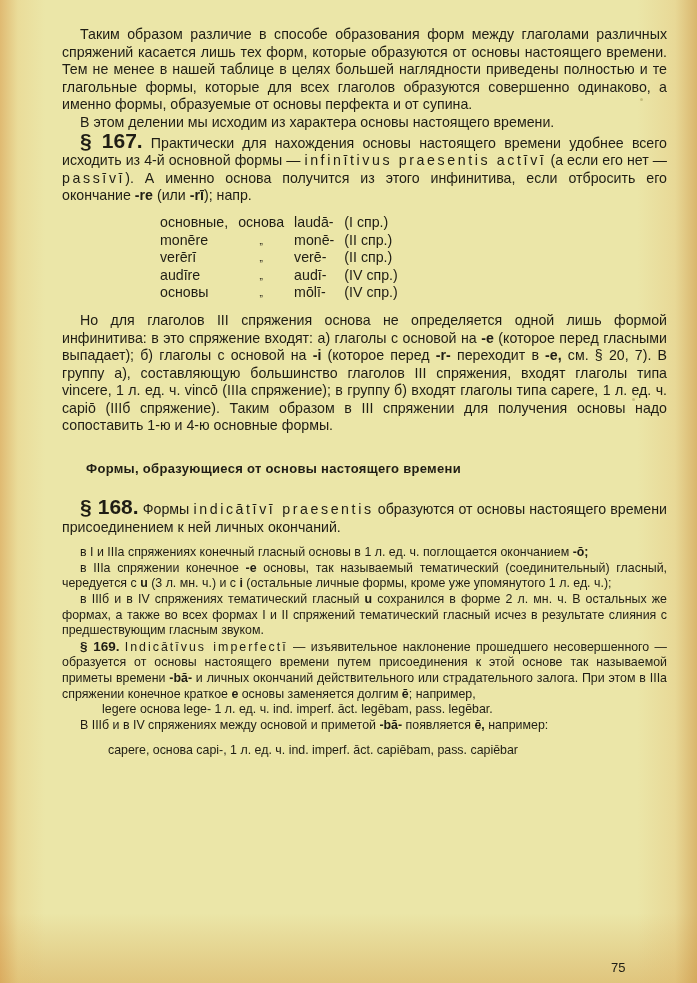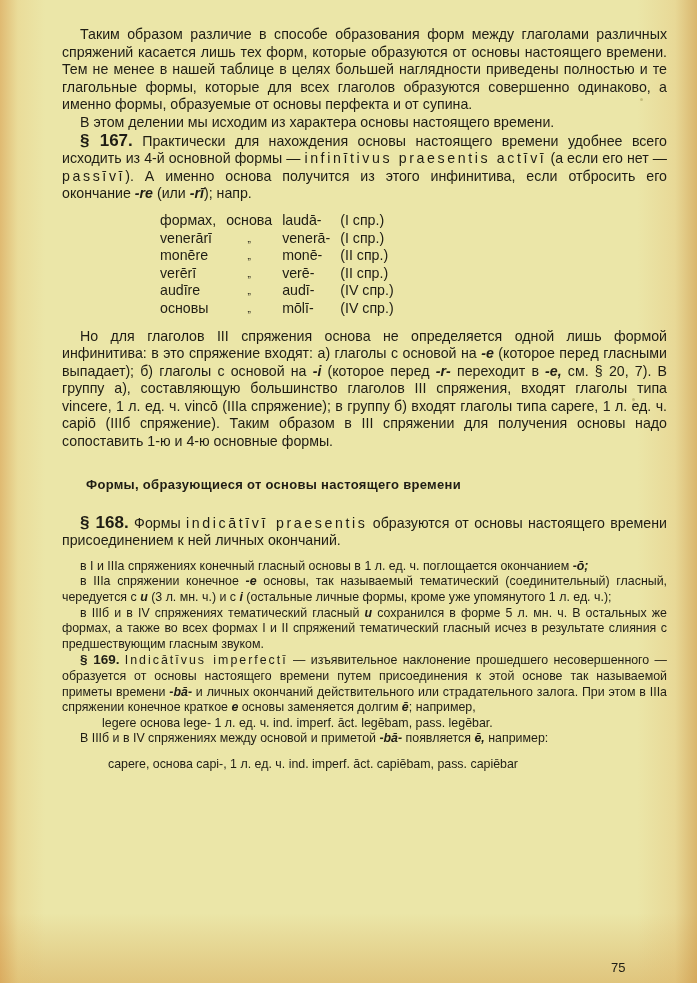--- a/index.html
+++ b/index.html
@@ -10,22 +10,22 @@
         linear-gradient(270deg, rgba(205,150,70,0.6) 0px, rgba(225,185,110,0.3) 22px, rgba(0,0,0,0) 60px),
         linear-gradient(0deg, rgba(215,170,90,0.55) 0px, rgba(0,0,0,0) 70px),
         #ebe6a8;
       color: #1f1d14;
       font-family: "Liberation Sans", sans-serif;
     }
     .page { position: absolute; left: 62px; top: 26px; width: 605px; }
     p { margin: 0; font-size: 14.2px; line-height: 17.6px; text-align: justify; }
     .indent { text-indent: 18px; }
     .spaced { letter-spacing: 2.6px; }
-    .it { font-style: italic; font-weight: bold; }
-    .sec { font-weight: bold; font-size: 17px; }
+    .it { font-weight: bold; }
+    .sec { font-weight: bold; font-size: 21px; }
     table.examples { margin: 9px 0 10px 98px; border-collapse: collapse; font-size: 14.2px; }
     table.examples td { padding: 0 10px 0 0; line-height: 17.6px; }
     table.examples td.ditto { text-align: center; font-size: 10px; }
     h3 { font-size: 13px; font-weight: bold; margin: 26px 0 22px 24px; letter-spacing: 0.3px; }
     .small p { font-size: 12.4px; line-height: 15.6px; }
     .example-line { padding-left: 40px; font-size: 13.2px; line-height: 17px; }
     .example-line.wide { padding-left: 46px; margin-top: 10px; }
     .page-number { position: absolute; left: 611px; top: 932px; font-size: 13px; margin-top: 28px; }
     .stain { position: absolute; width: 3px; height: 3px; border-radius: 50%; background: #c5bd7c; }
   </style>
@@ -37,29 +37,23 @@
   <p class="indent">Таким образом различие в способе образования форм между глаголами различных спряжений касается лишь тех форм, которые образуются от основы настоящего времени. Тем не менее в нашей таблице в целях большей наглядности приведены полностью и те глагольные формы, которые для всех глаголов образуются совершенно одинаково, а именно формы, образуемые от основы перфекта и от супина.</p>
   <p class="indent">В этом делении мы исходим из характера основы настоящего времени.</p>
 
   <p class="indent">
     <span class="sec">§ 167.</span><span> Практически для нахождения основы настоящего времени удобнее всего исходить из 4-й основной формы — </span><span class="spaced">infinītivus praesentis actīvī</span><span> (а если его нет — </span><span class="spaced">passīvī</span><span>). А именно основа получится из этого инфинитива, если отбросить его окончание </span><span class="it">-re</span><span> (или </span><span class="it">-rī</span><span>); напр.</span>
   </p>
 
   <table class="examples">
     <tbody>
         <tr>
-          <td>формах,</td>
+          <td>основные,</td>
           <td>основа</td>
           <td>laudā-</td>
-          <td>(I спр.)</td>
-        </tr>
-    <tr>
-          <td>venerārī</td>
-          <td class="ditto">„</td>
-          <td>venerā-</td>
           <td>(I спр.)</td>
         </tr>
     <tr>
           <td>monēre</td>
           <td class="ditto">„</td>
           <td>monē-</td>
           <td>(II спр.)</td>
         </tr>
     <tr>
           <td>verērī</td>
@@ -88,21 +82,21 @@
 
   <h3>Формы, образующиеся от основы настоящего времени</h3>
 
   <p class="indent">
     <span class="sec">§ 168.</span><span> Формы </span><span class="spaced">indicātīvī praesentis</span><span> образуются от основы настоящего времени присоединением к ней личных окончаний.</span>
   </p>
 
   <div class="small" style="margin-top:9px;">
     <p class="indent"><span>в I и IIIa спряжениях конечный гласный основы в 1 л. ед. ч. поглощается окончанием </span><span class="it">-ō;</span></p>
     <p class="indent"><span>в IIIa спряжении конечное </span><span class="it">-e</span><span> основы, так называемый тематический (соединительный) гласный, чередуется с </span><span class="it">u</span><span> (3 л. мн. ч.) и с </span><span class="it">i</span><span> (остальные личные формы, кроме уже упомянутого 1 л. ед. ч.);</span></p>
-    <p class="indent"><span>в IIIб и в IV спряжениях тематический гласный </span><span class="it">u</span><span> сохранился в форме 5 л. мн. ч. В остальных же формах, а также во всех формах I и II спряжений тематический гласный исчез в результате слияния с предшествующим гласным звуком.</span></p>
+    <p class="indent"><span>в IIIб и в IV спряжениях тематический гласный </span><span class="it">u</span><span> сохранился в форме 2 л. мн. ч. В остальных же формах, а также во всех формах I и II спряжений тематический гласный исчез в результате слияния с предшествующим гласным звуком.</span></p>
 
     <p class="indent">
       <span class="sec" style="font-size:13.5px">§ 169.</span> <span class="spaced" style="letter-spacing:2px">Indicātīvus imperfectī</span><span> — изъявительное наклонение прошедшего несовершенного — образуется от основы настоящего времени путем присоединения к этой основе так называемой приметы времени </span><span class="it">-bā-</span><span> и личных окончаний действительного или страдательного залога. При этом в IIIa спряжении конечное краткое </span><span class="it">e</span><span> основы заменяется долгим </span><span class="it">ē</span><span>; например,</span>
     </p>
     <p class="example-line">legere основа lege- 1 л. ед. ч. ind. imperf. āct. legēbam, pass. legēbar.</p>
     <p class="indent">
       <span>В IIIб и в IV спряжениях между основой и приметой </span><span class="it">-bā-</span><span> появляется </span><span class="it">ē,</span><span> например:</span>
     </p>
     <p class="example-line wide">capere, основа capi-, 1 л. ед. ч. ind. imperf. āct. capiēbam, pass. capiēbar</p>
   </div>

